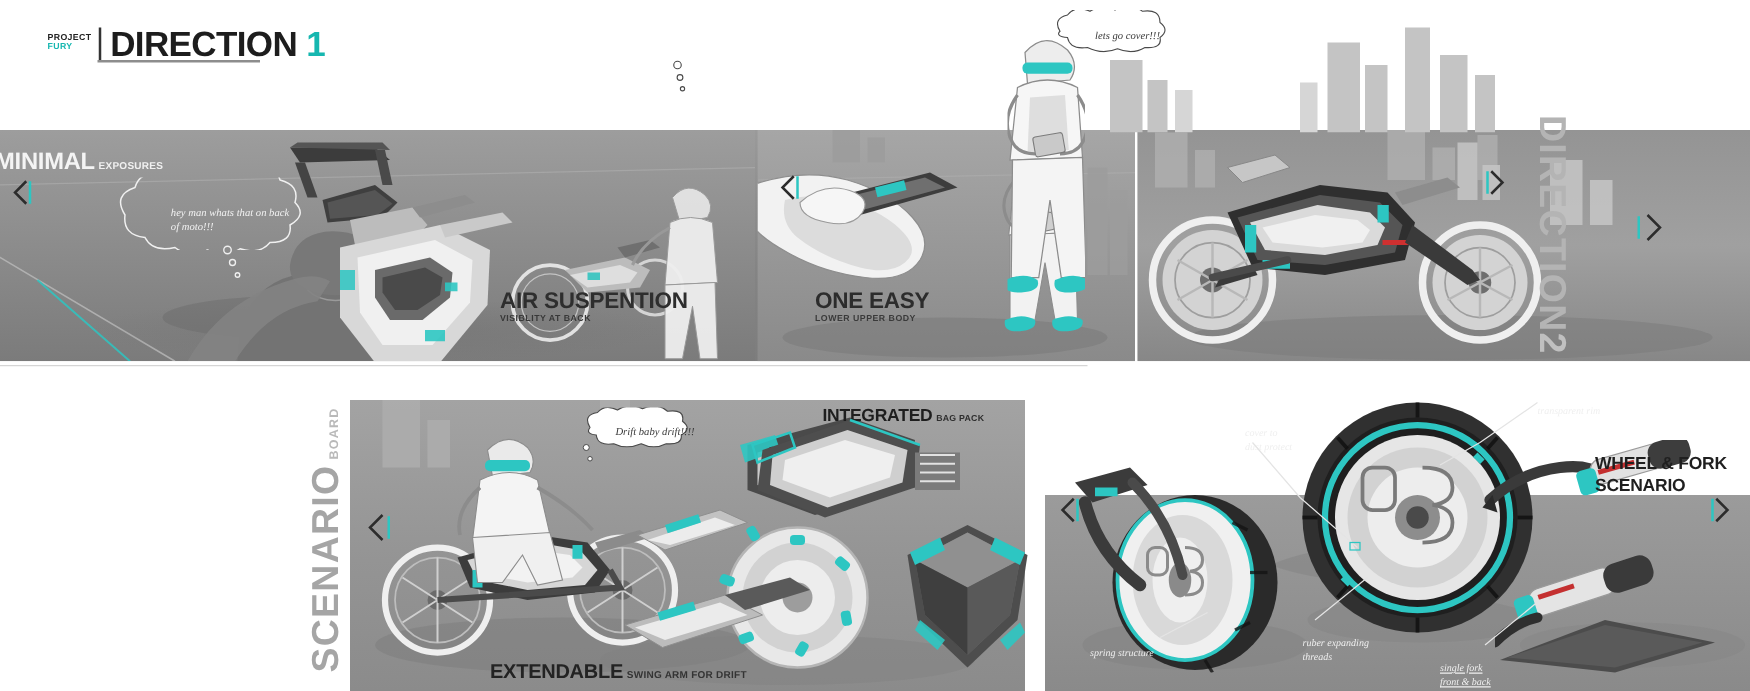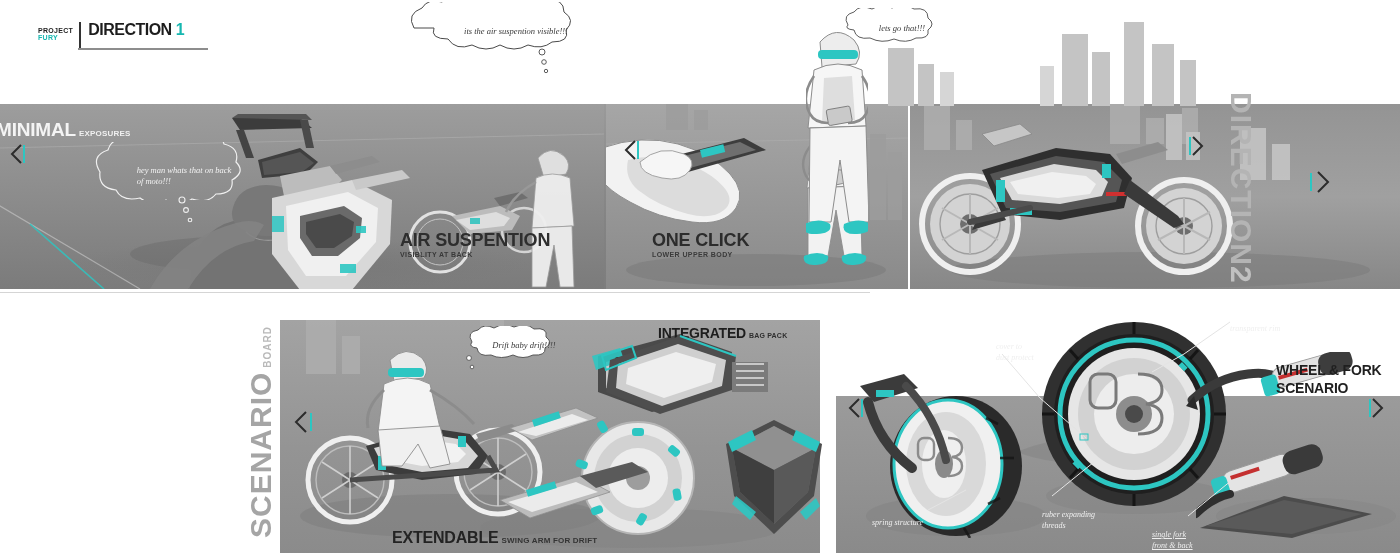--- a/index.html
+++ b/index.html
@@ -12,21 +12,21 @@
   .grad-road{background:linear-gradient(180deg,#9a9a9a 0%,#8e8e8e 30%,#848484 60%,#7d7d7d 100%);}
   .grad-road2{background:linear-gradient(180deg,#a2a2a2 0%,#929292 40%,#878787 100%);}
   .grad-road3{background:linear-gradient(180deg,#8f8f8f 0%,#9d9d9d 45%,#8a8a8a 100%);}
 
   
   .hdr{position:absolute;display:flex;align-items:flex-start;}
   .hdr .pf{display:flex;flex-direction:column;line-height:1.0;padding-top:5px;}
   .hdr .pf .p1{font-size:7px;font-weight:bold;letter-spacing:.3px;color:#222;}
   .hdr .pf .p2{font-size:7px;font-weight:bold;letter-spacing:.3px;color:#16b7b0;}
   .hdr .bar{width:2px;height:26px;background:#333;margin:0 7px 0 6px;}
-  .hdr .dir{font-size:16px;font-weight:bold;color:#1d1d1d;letter-spacing:-0.5px;line-height:1;}
+  .hdr .dir{font-size:28px;font-weight:bold;color:#1d1d1d;letter-spacing:-0.5px;line-height:1;}
   .hdr .dir .num{color:#16b7b0;}
   .hdr-underline{position:absolute;height:2px;background:#8d8d8d;}
 
   
   .ptitle{position:absolute;line-height:1;}
   .ptitle .main{font-size:17px;font-weight:bold;color:#2b2b2b;letter-spacing:-0.2px;display:inline;}
   .ptitle .suffix{font-size:8px;font-weight:bold;color:#3a3a3a;display:inline;margin-left:3px;letter-spacing:.2px;}
   .ptitle .sub{display:block;font-size:7px;font-weight:bold;color:#3c3c3c;letter-spacing:.4px;margin-top:2px;}
 
   
@@ -155,26 +155,20 @@
   </div>
 
   <div style="position:absolute;left:176px;top:196px;">
     <svg width="30" height="32" viewBox="0 0 30 32">
       <circle cx="6" cy="4" r="3" fill="none" stroke="#efefef" stroke-width="1.1"></circle>
       <circle cx="10" cy="14" r="2.4" fill="none" stroke="#efefef" stroke-width="1.1"></circle>
       <circle cx="14" cy="24" r="1.8" fill="none" stroke="#efefef" stroke-width="1.1"></circle>
     </svg>
   </div>
 
-  <div class="bubble white" style="left:400px;top:2px;width:212px;height:52px;">
-    <svg width="212" height="52" viewBox="0 0 212 52">
-      <path d="M14 26 q-8 -14 8 -20 q6 -10 20 -6 q10 -10 24 -4 q12 -10 26 -2 q14 -10 28 0 q16 -8 26 4 q18 -2 18 12 q12 8 2 18 q4 12 -14 12 q-10 8 -24 3 q-14 8 -28 0 q-14 8 -28 0 q-16 6 -24 -6 q-18 0 -14 -11z" fill="#ffffff" stroke="#4a4a4a" stroke-width="1"></path>
-    </svg>
-    <span>its the air suspention visible!!!</span>
-  </div>
   <div style="position:absolute;left:536px;top:48px;">
     <svg width="24" height="30" viewBox="0 0 24 30">
       <circle cx="6" cy="4" r="3" fill="#fff" stroke="#4a4a4a" stroke-width=".9"></circle>
       <circle cx="8" cy="14" r="2.3" fill="#fff" stroke="#4a4a4a" stroke-width=".9"></circle>
       <circle cx="10" cy="23" r="1.7" fill="#fff" stroke="#4a4a4a" stroke-width=".9"></circle>
     </svg>
   </div>
 
   <div class="ptitle" style="left:400px;top:231px;">
     <span class="main" style="color:#2e2e2e;font-size:18px;">AIR SUSPENTION</span>
@@ -232,21 +226,21 @@
 
     <div class="arrow" style="left:16px;top:34px;">
       <svg width="18" height="24" viewBox="0 0 18 24">
         <path d="M13 3 L4 12 L13 21" stroke="#2c2c2c" stroke-width="2" fill="none"></path>
         <rect x="15" y="3" width="2" height="18" fill="#2dc6c2"></rect>
       </svg>
     </div>
   </div>
 
   <div class="ptitle" style="left:652px;top:231px;">
-    <span class="main" style="color:#2c2c2c;font-size:18px;">ONE CLICK</span>
+    <span class="main" style="color:#2c2c2c;font-size:18px;">ONE EASY</span>
     <span class="sub" style="color:#3a3a3a;">LOWER UPPER BODY</span>
   </div>
 
   <div class="panel grad-road3" style="left:910px;top:104px;width:490px;height:185px;">
     <svg width="490" height="185" viewBox="0 0 490 185">
       <defs>
         <linearGradient id="gC" x1="0" y1="0" x2="0" y2="1">
           <stop offset="0" stop-color="#949494"></stop>
             <stop offset="0.5" stop-color="#a0a0a0"></stop>
           <stop offset="1" stop-color="#878787"></stop>
@@ -309,21 +303,21 @@
 
       <path d="M408 68 L418 78 L408 88" stroke="#2c2c2c" stroke-width="2" fill="none"></path>
       <rect x="400" y="69" width="2" height="18" fill="#2dc6c2"></rect>
     </svg>
   </div>
 
   <div class="bubble white" style="left:838px;top:8px;width:108px;height:34px;">
     <svg width="108" height="34" viewBox="0 0 108 34">
       <path d="M10 17 q-6 -10 6 -13 q6 -8 18 -3 q10 -6 20 -1 q12 -6 22 1 q14 -2 14 9 q8 6 0 12 q2 9 -12 8 q-10 6 -22 1 q-12 5 -24 -1 q-14 2 -16 -8 q-10 -1 -6 -5z" fill="#ffffff" stroke="#4a4a4a" stroke-width=".9"></path>
     </svg>
-    <span>lets go that!!!</span>
+    <span>lets go cover!!!</span>
   </div>
 
   <div style="position:absolute;left:806px;top:24px;">
     <svg width="62" height="230" viewBox="0 0 62 230">
 
       <path d="M14 18 q16 -18 34 -2 q10 12 2 24 l-34 3 z" fill="#ededed" stroke="#8c8c8c" stroke-width="1"></path>
       <rect x="12" y="26" width="40" height="9" rx="4" fill="#2dc6c2"></rect>
 
       <path d="M8 46 q24 -12 48 0 l4 56 l-58 2 z" fill="#f6f6f6" stroke="#8c8c8c" stroke-width="1"></path>
       <path d="M18 54 l28 -2 l3 44 l-33 2 z" fill="#dedede"></path>

